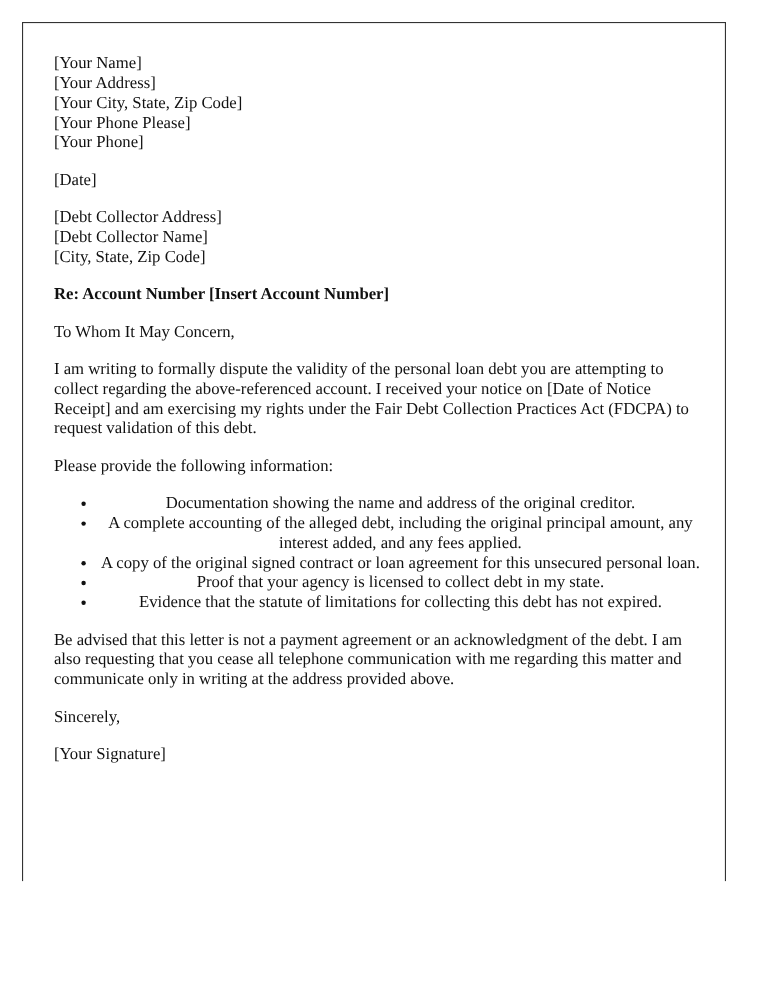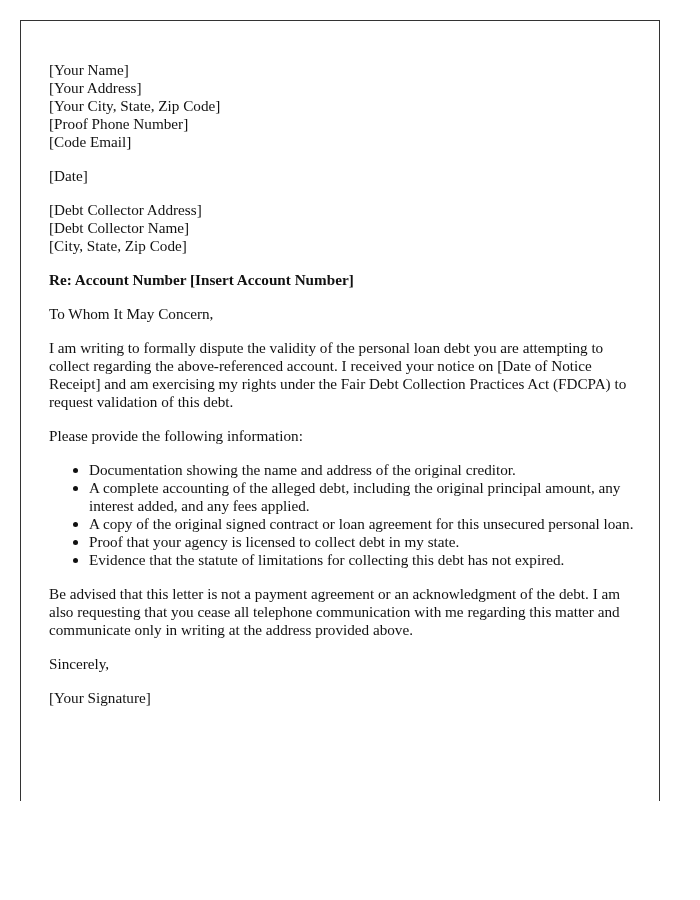--- a/index.html
+++ b/index.html
@@ -16,40 +16,40 @@
     }
     .content {
       position: absolute;
       left: 28px; top: 28px;
       width: 590px;
       font-family: "Liberation Serif", "DejaVu Serif", serif;
       font-size: 15.2px;
       line-height: 18px;
       color: #111;
     }
-    .block { margin: 12px 0 16px 0; }
+    .block { margin: 0 0 16px 0; }
     .line { display: block; }
     p { margin: 0 0 16px 0; font-family: Liberation Serif, serif; }
     .re { font-weight: bold; }
     ul { margin: 0 0 16px 0; padding-left: 40px; list-style: disc; }
-    li { margin: 0; }
+    li { margin: 0; text-align: center; }
     .sig { margin: 0; }
   </style>
 </head>
 <body>
 
 <div class="page">
   <div class="content">
 
     <div class="block">
       <span class="line">[Your Name]</span>
       <span class="line">[Your Address]</span>
       <span class="line">[Your City, State, Zip Code]</span>
-      <span class="line">[Proof Phone Number]</span>
-      <span class="line">[Code Email]</span>
+      <span class="line">[Your Phone Please]</span>
+      <span class="line">[Your Phone]</span>
     </div>
 
     <p>[Date]</p>
 
     <div class="block">
       <span class="line">[Debt Collector Address]</span>
       <span class="line">[Debt Collector Name]</span>
       <span class="line">[City, State, Zip Code]</span>
     </div>
 

